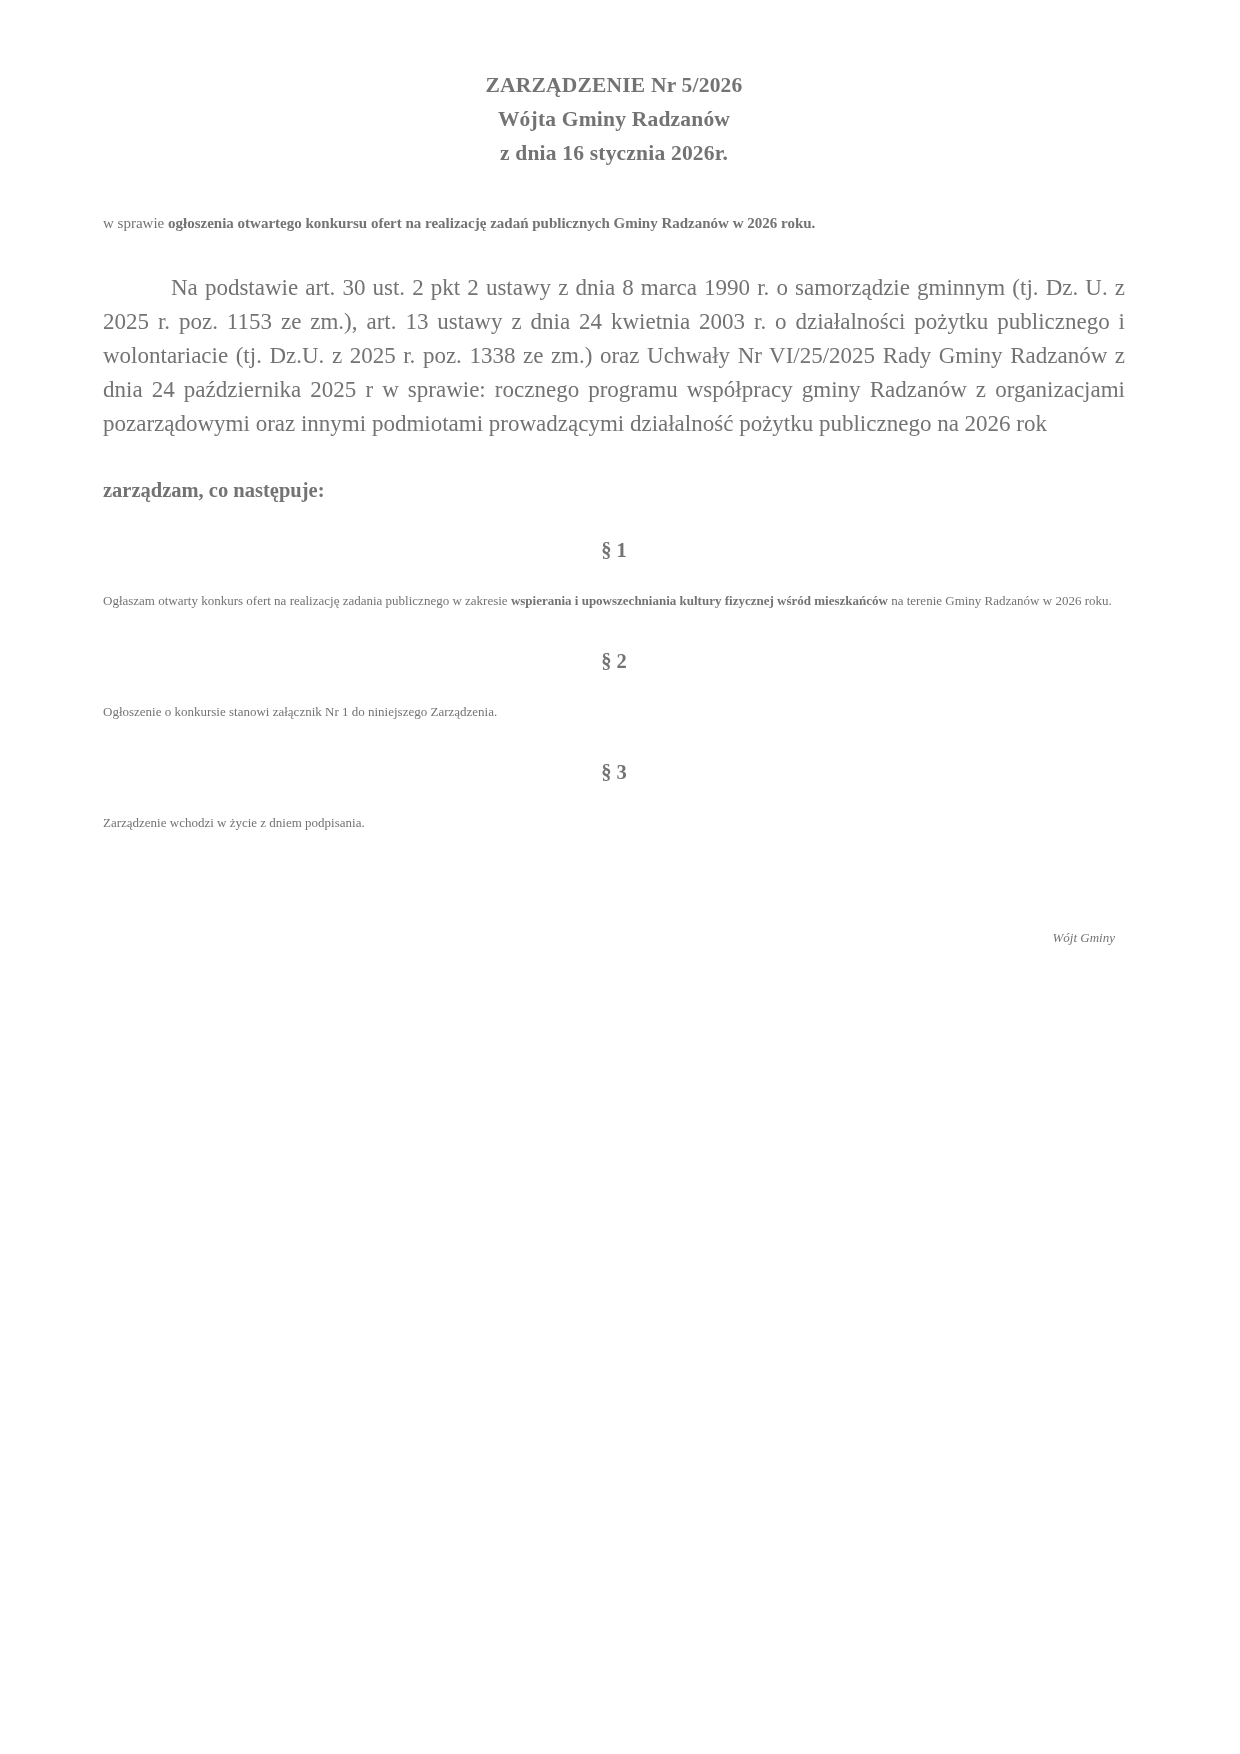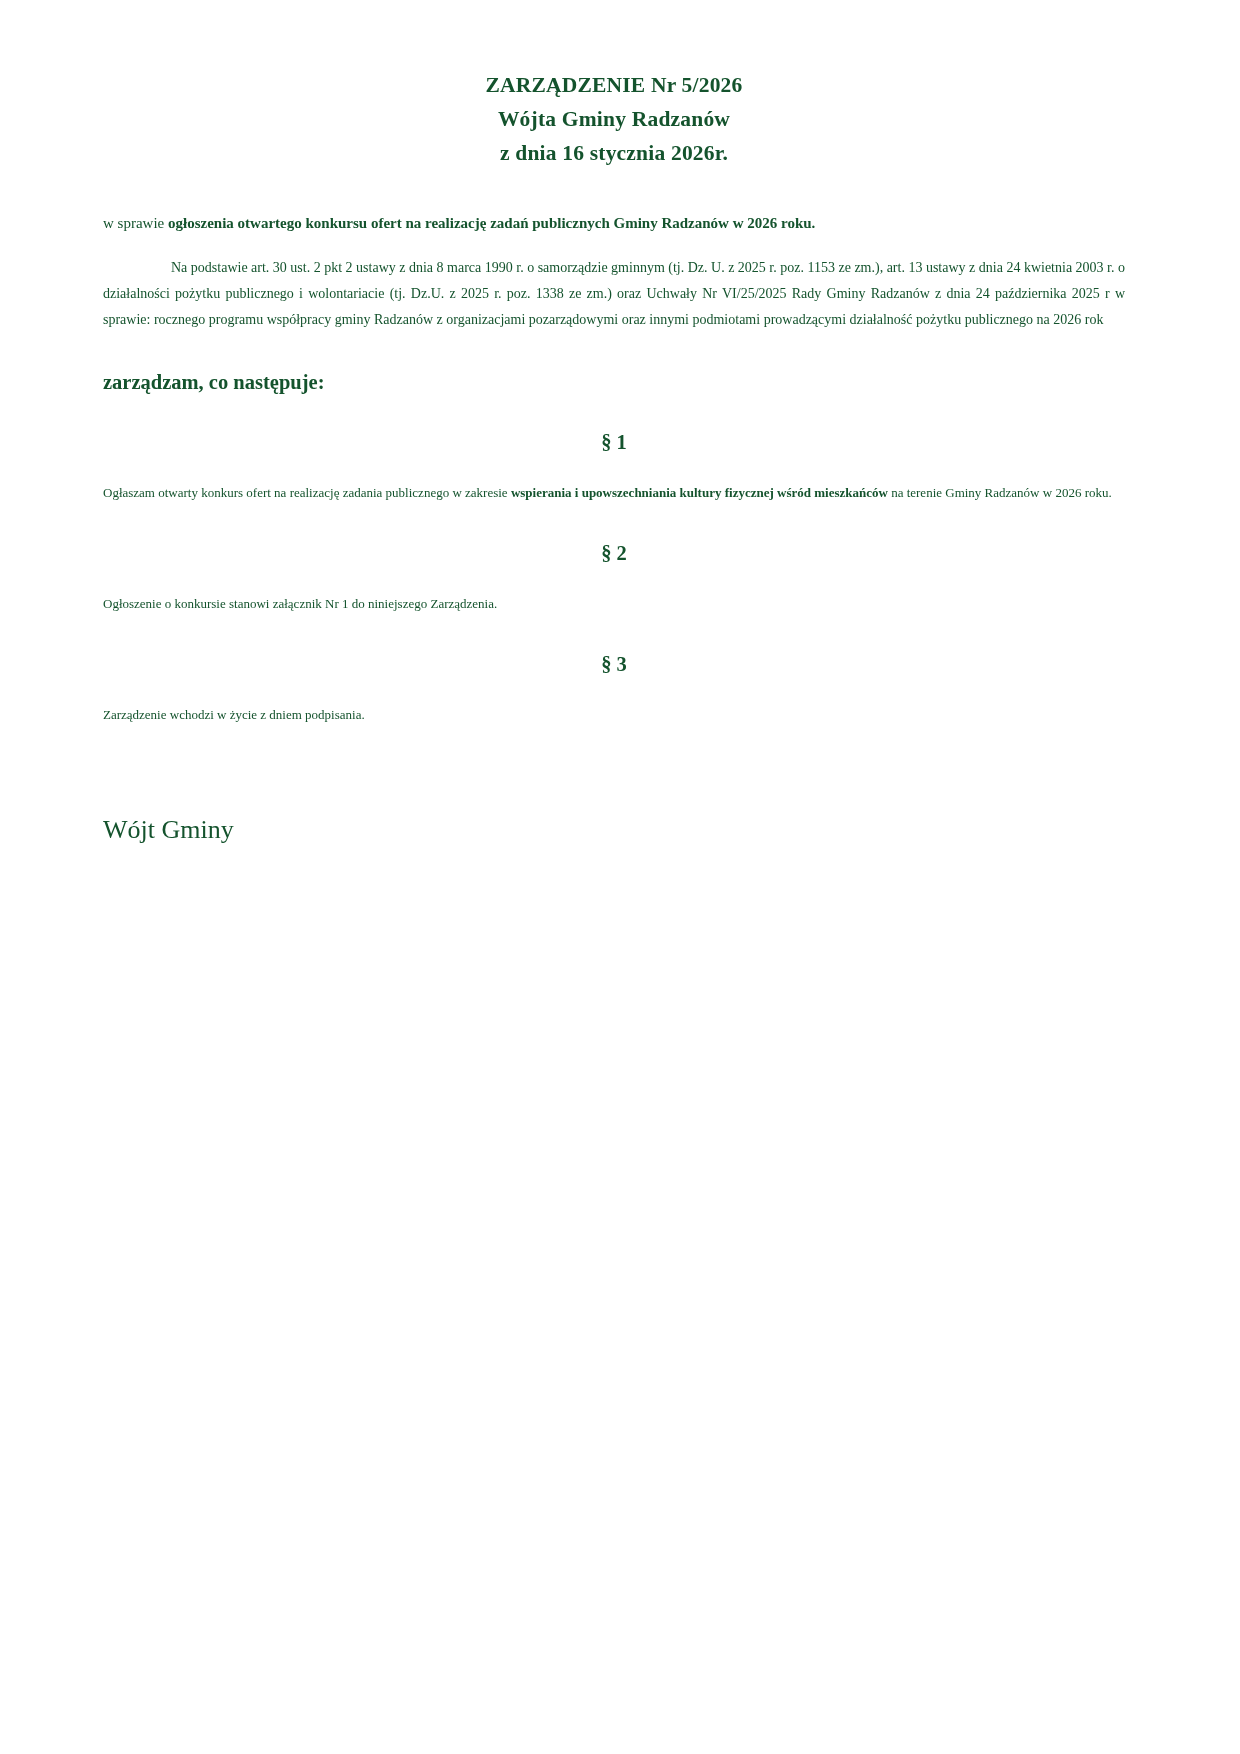--- a/index.html
+++ b/index.html
@@ -7,21 +7,21 @@
     padding: 0;
     background: #ffffff;
   }
   .page {
     width: 1240px;
     height: 1754px;
     background: #ffffff;
     position: relative;
     box-sizing: border-box;
     font-family: "Liberation Serif", "DejaVu Serif", serif;
-    color: #14532d;
+    color: #737373;
     padding: 12px;
     overflow: hidden;
   }
   .content {
     position: absolute;
     left: 103px;
     top: 0;
     width: 1022px;
   }
 
@@ -44,23 +44,23 @@
     line-height: 27px;
     text-align: justify;
     text-align-last: left;
   }
   .subject .b {
     font-weight: bold;
   }
 
   
   .legal {
-    margin-top: 18px;
-    font-size: 14px;
-    line-height: 26px;
+    margin-top: 34px;
+    font-size: 23px;
+    line-height: 34px;
     text-align: justify;
     text-align-last: left;
     text-indent: 68px;
   }
 
   
   .decree {
     margin-top: 36px;
     font-size: 20.5px;
     font-weight: bold;
@@ -86,23 +86,25 @@
     text-align-last: left;
   }
   .sec-body.plain {
     text-align: left;
   }
   .sec-body .b { font-weight: bold; }
 
   
   .signature {
     margin-top: 88px;
-    font-size: 26px;
+    text-align: right;
+    font-size: 13px;
     line-height: 28px;
     padding-right: 10px;
+    font-style: italic;
   }
   .sig-line { display: block; }
   .sig-line.name { padding-right: 0px; }
 </style>
 </head>
 <body>
 
 <div class="page">
   <div class="content">
 

